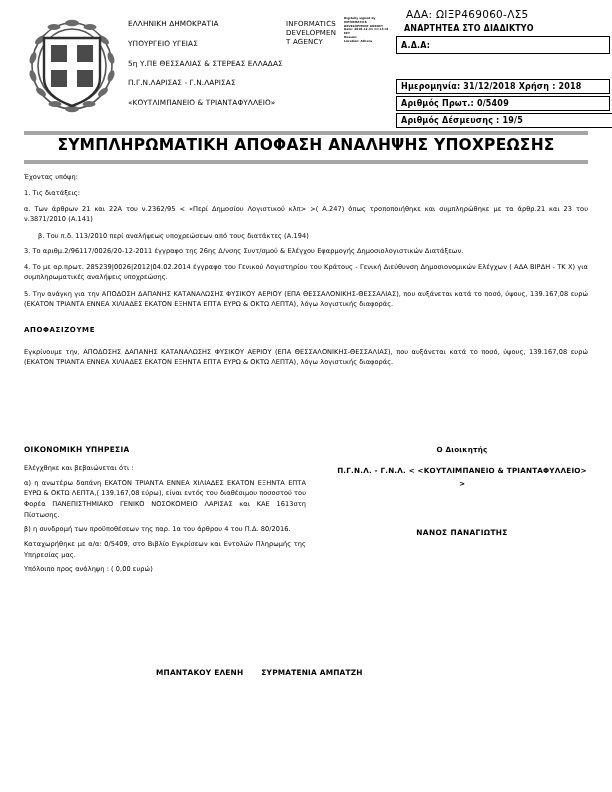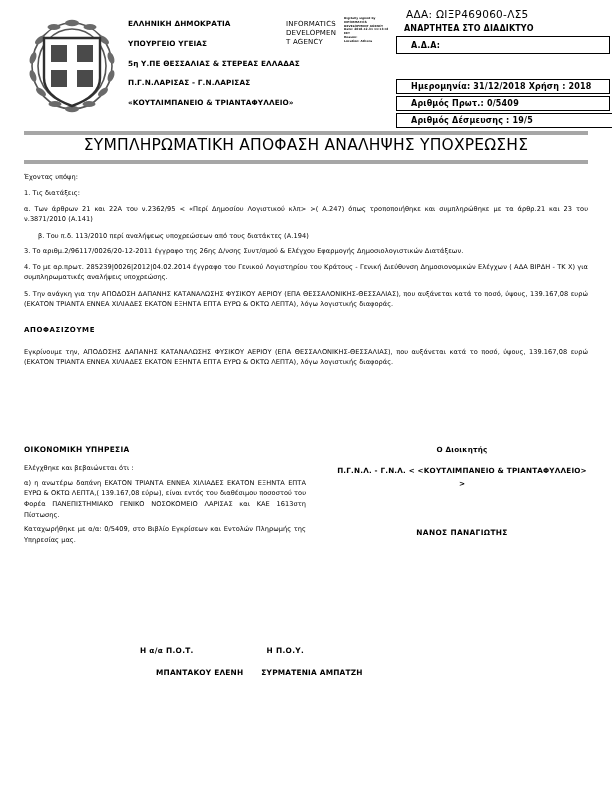--- a/index.html
+++ b/index.html
@@ -40,21 +40,21 @@
   .emblem svg { display: block; }
 
   .org-block {
     position: absolute;
     left: 128px;
     top: 20px;
     width: 200px;
   }
   .org-line {
     font-size: 7.3px;
-    font-weight: bold;
+    font-weight: normal;
     letter-spacing: 0.1px;
     line-height: 1;
     margin-bottom: 12.5px;
     white-space: nowrap;
   }
 
   .ida-block {
     position: absolute;
     left: 286px;
     top: 20px;
@@ -103,21 +103,21 @@
 
   .boxfield {
     position: absolute;
     border: 1.1px solid #000;
     box-sizing: border-box;
     font-size: 8px;
     font-weight: bold;
     letter-spacing: 0.2px;
     display: flex;
     align-items: center;
-    padding-left: 14px;
+    padding-left: 4px;
   }
   .box-ada   { left: 396px; top: 36px;  width: 214px; height: 18px; }
   .box-date  { left: 396px; top: 79px;  width: 214px; height: 15px; }
   .box-prot  { left: 396px; top: 96px;  width: 214px; height: 15px; }
   .box-desm  { left: 396px; top: 113px; width: 236px; height: 15px; }
 
   
   .rule {
     position: absolute;
     left: 24px;
@@ -129,21 +129,21 @@
   .rule-bottom { top: 160px; }
 
   .doc-title {
     position: absolute;
     left: 24px;
     top: 136px;
     width: 564px;
     text-align: center;
     font-size: 15.5px;
     letter-spacing: 0.2px;
-    font-weight: normal;
+    font-weight: bold;
     white-space: nowrap;
   }
 
   
   .body-area {
     position: absolute;
     left: 24px;
     top: 173px;
     width: 564px;
   }
@@ -349,33 +349,31 @@
 
     <p class="para justified">Εγκρίνουμε την, ΑΠΟΔΟΣΗΣ ΔΑΠΑΝΗΣ ΚΑΤΑΝΑΛΩΣΗΣ ΦΥΣΙΚΟΥ ΑΕΡΙΟΥ (ΕΠΑ ΘΕΣΣΑΛΟΝΙΚΗΣ-ΘΕΣΣΑΛΙΑΣ), που αυξάνεται κατά το ποσό, ύψους,  139.167,08 ευρώ (ΕΚΑΤΟΝ ΤΡΙΑΝΤΑ ΕΝΝΕΑ ΧΙΛΙΑΔΕΣ ΕΚΑΤΟΝ ΕΞΗΝΤΑ ΕΠΤΑ ΕΥΡΩ &amp; ΟΚΤΩ ΛΕΠΤΑ), λόγω λογιστικής διαφοράς.</p>
   </div>
 
   <div class="cols">
 
     <div class="col-left">
       <div class="col-head">ΟΙΚΟΝΟΜΙΚΗ ΥΠΗΡΕΣΙΑ</div>
       <p class="col-p">Ελέγχθηκε και βεβαιώνεται ότι :</p>
       <p class="col-p just">α) η ανωτέρω δαπάνη ΕΚΑΤΟΝ ΤΡΙΑΝΤΑ ΕΝΝΕΑ ΧΙΛΙΑΔΕΣ ΕΚΑΤΟΝ ΕΞΗΝΤΑ ΕΠΤΑ ΕΥΡΩ &amp; ΟΚΤΩ ΛΕΠΤΑ,( 139.167,08 εύρω), είναι εντός του διαθέσιμου ποσοστού του Φορέα ΠΑΝΕΠΙΣΤΗΜΙΑΚΟ ΓΕΝΙΚΟ ΝΟΣΟΚΟΜΕΙΟ ΛΑΡΙΣΑΣ και ΚΑΕ 1613στη Πίστωσης.</p>
+      <p class="col-p just">β) η συνδρομή των προϋποθέσεων της παρ. 1α του άρθρου 4 του Π.Δ. 80/2016.</p>
       <p class="col-p just">Καταχωρήθηκε με α/α: 0/5409, στο Βιβλίο Εγκρίσεων και Εντολών Πληρωμής της Υπηρεσίας μας.</p>
+      <p class="col-p">Υπόλοιπο προς ανάληψη :  ( 0,00 ευρώ)</p>
     </div>
 
     <div class="col-right">
       <div class="right-title">Ο Διοικητής</div>
       <div class="right-org">Π.Γ.Ν.Λ. - Γ.Ν.Λ.  &lt; &lt;ΚΟΥΤΛΙΜΠΑΝΕΙΟ &amp; ΤΡΙΑΝΤΑΦΥΛΛΕΙΟ&gt; &gt;</div>
       <div class="right-name">ΝΑΝΟΣ ΠΑΝΑΓΙΩΤΗΣ</div>
     </div>
   </div>
 
-  <div class="sig-row">
-    <span>Η α/α Π.Ο.Τ.</span>
-    <span>Η Π.Ο.Υ.</span>
-  </div>
 
   <div class="names-row">
     <span>ΜΠΑΝΤΑΚΟΥ ΕΛΕΝΗ</span>
     <span>ΣΥΡΜΑΤΕΝΙΑ ΑΜΠΑΤΖΗ</span>
   </div>
 
 </div>
 
 </body></html>

